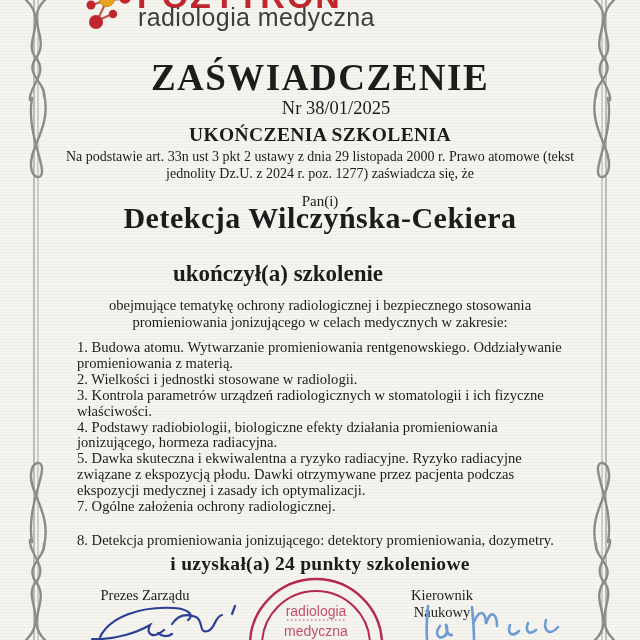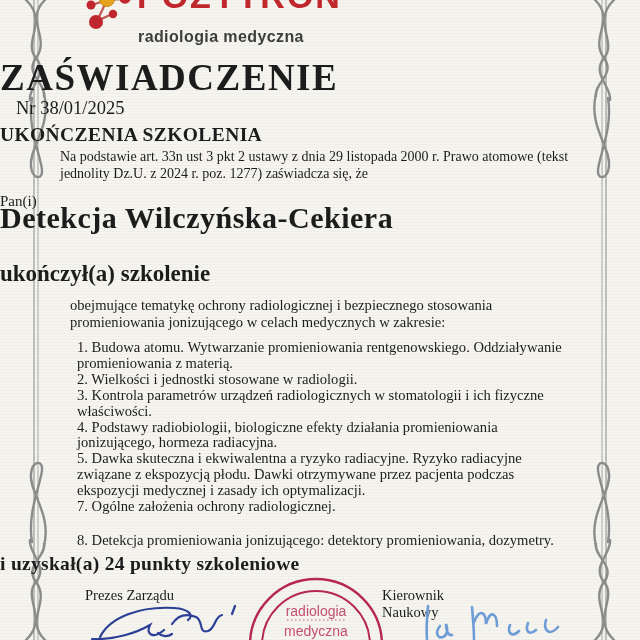--- a/index.html
+++ b/index.html
@@ -8,38 +8,38 @@
     font-family:"Liberation Serif", serif;
     background:#ffffff;
   }
   .page{
     position:relative;width:640px;height:640px;overflow:hidden;
     background:#f5f4ef;
     background-image:repeating-linear-gradient(0deg, rgba(120,115,100,0.05) 0 1px, transparent 1px 3px);
     color:#1c1c1c;
   }
   .abs{position:absolute;}
-  .center{text-align:left;}
+  .center{text-align:center;}
 
   
   .ornament{position:absolute;top:0;width:58px;height:640px;}
   .ornament-left{left:6px;}
   .ornament-right{left:576px;transform:scaleX(-1);}
 
   
   .brand-name{
     position:absolute;left:137px;top:-23px;
     font-family:"Liberation Sans", sans-serif;
     font-weight:bold;font-size:34px;letter-spacing:2px;
     color:#c0272d;white-space:nowrap;
   }
   .brand-tagline{
-    position:absolute;left:138px;top:28px;
+    position:absolute;left:138px;top:3px;
     font-family:"Liberation Sans", sans-serif;
-    font-size:16px;color:#3d3d3d;letter-spacing:0.4px;white-space:nowrap;font-weight:bold;
+    font-size:25px;color:#3d3d3d;letter-spacing:0.4px;white-space:nowrap;
   }
 
   .doc-title{left:0;width:640px;top:56px;font-size:37px;font-weight:bold;letter-spacing:1.5px;}
   .doc-number{left:16px;width:640px;top:98px;font-size:18.5px;}
   .doc-subtitle{left:0;width:640px;top:124px;font-size:19.5px;font-weight:bold;letter-spacing:0.4px;}
   .legal{left:60px;width:520px;top:149px;font-size:14px;line-height:16.5px;}
   .salutation{left:0;width:640px;top:193px;font-size:15px;}
   .recipient-name{left:0;width:640px;top:201px;font-size:30px;font-weight:bold;letter-spacing:0.5px;}
   .completion{left:0;width:556px;top:261px;font-size:23px;font-weight:bold;}
   .scope-intro{left:70px;width:500px;top:297px;font-size:14.6px;line-height:17px;}

